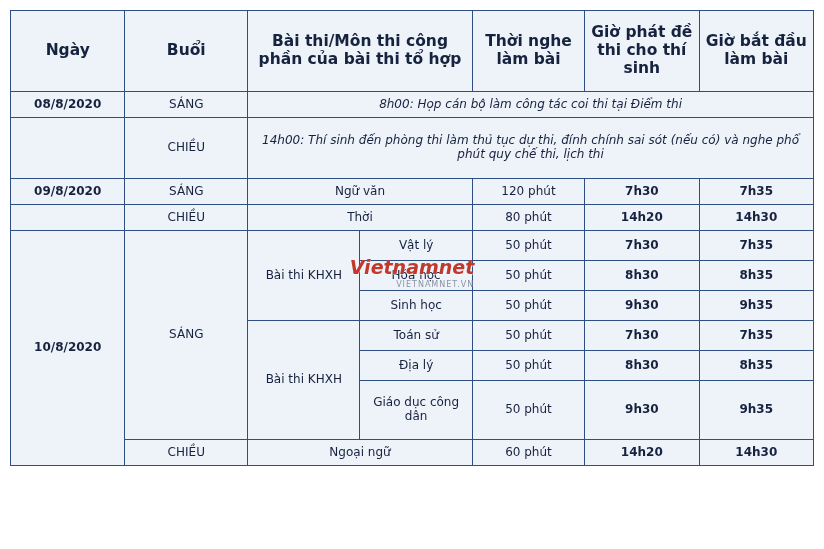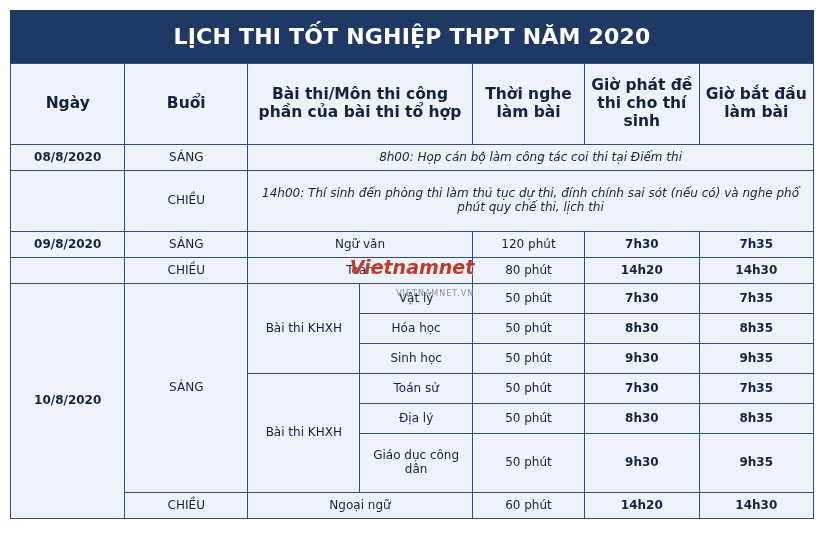--- a/index.html
+++ b/index.html
@@ -84,29 +84,28 @@
     font-weight: bold;
     font-style: italic;
     color: #c0392b;
     line-height: 1;
     text-shadow: 0 1px 0 rgba(255,255,255,0.6);
   }
   .wm-sub {
     font-size: 8px;
     letter-spacing: 1px;
     color: #8a94a6;
-    margin-top: 12px;
+    margin-top: 3px;
   }
 </style>
 </head>
 <body>
 
 <div class="sheet">
 
-  <div class="title-bar">LỊCH THI TỐT NGHIỆP THPT NĂM 2020</div>
 
   <table class="sched">
     <colgroup>
       <col class="c-date">
         <col class="c-session">
         <col class="c-subject-group">
         <col class="c-subject">
       <col class="c-dur">
         <col class="c-hand">
         <col class="c-start">
@@ -136,21 +135,21 @@
         <td class="bold">09/8/2020</td>
         <td>SÁNG</td>
         <td colspan="2">Ngữ văn</td>
         <td>120 phút</td>
         <td class="bold">7h30</td>
         <td class="bold">7h35</td>
       </tr>
       <tr class="row-h-1">
         <td></td>
         <td>CHIỀU</td>
-        <td colspan="2">Toán</td>
+        <td colspan="2">Thời</td>
         <td>80 phút</td>
         <td class="bold">14h20</td>
         <td class="bold">14h30</td>
       </tr>
 
       <tr class="row-h-2">
         <td class="bold" rowspan="7">10/8/2020</td>
         <td rowspan="6">SÁNG</td>
         <td rowspan="3">Bài thi KHXH</td>
         <td>Vật lý</td>

